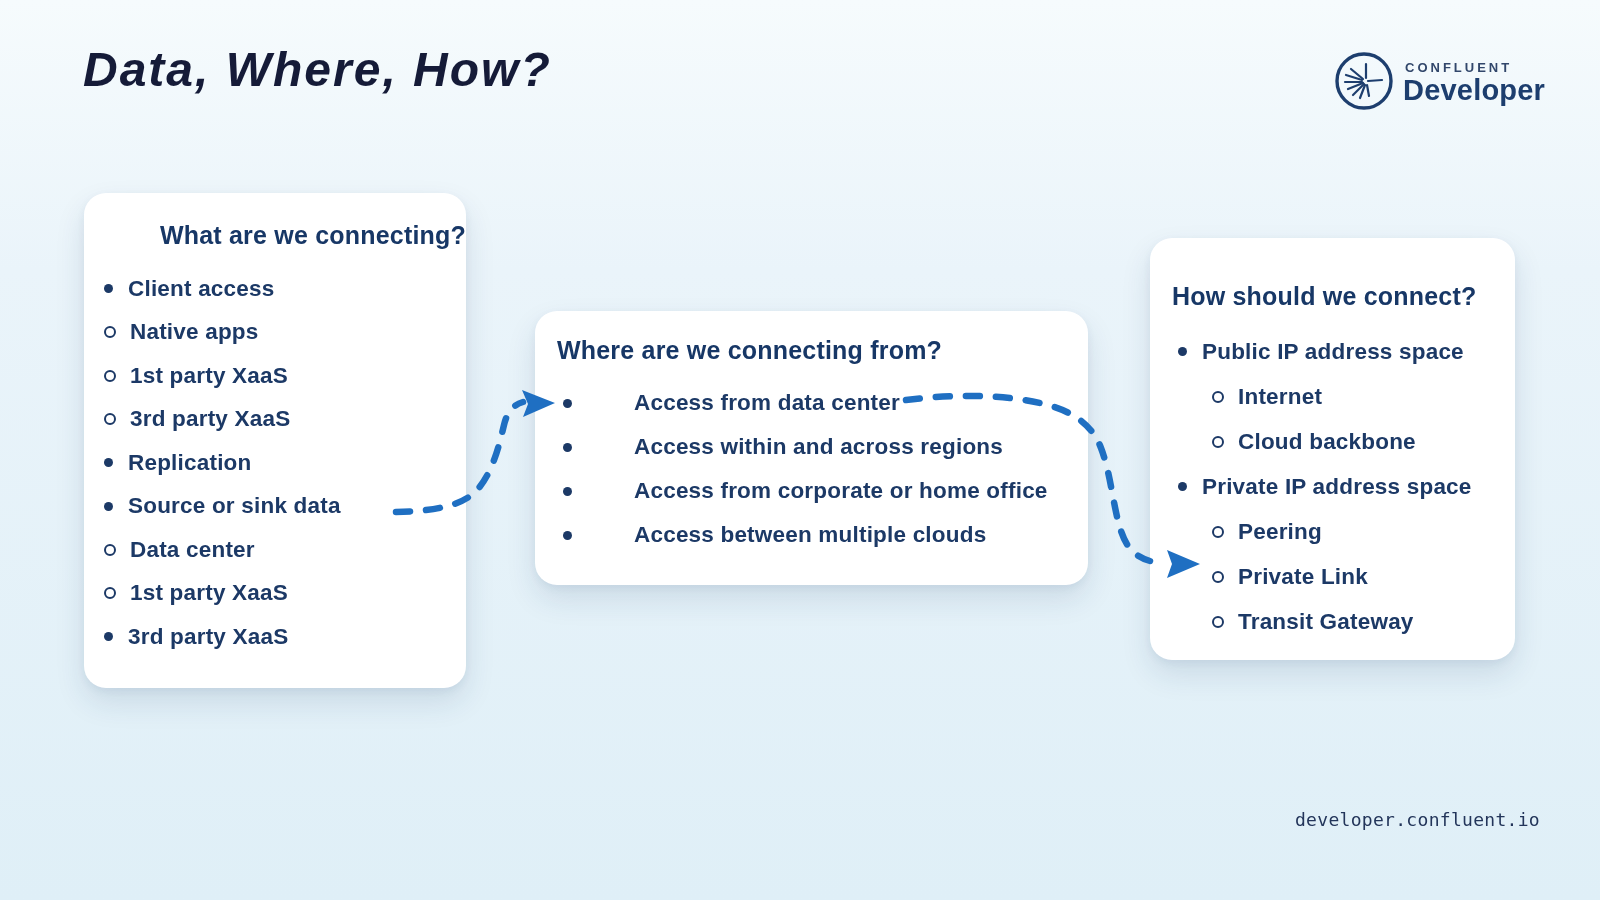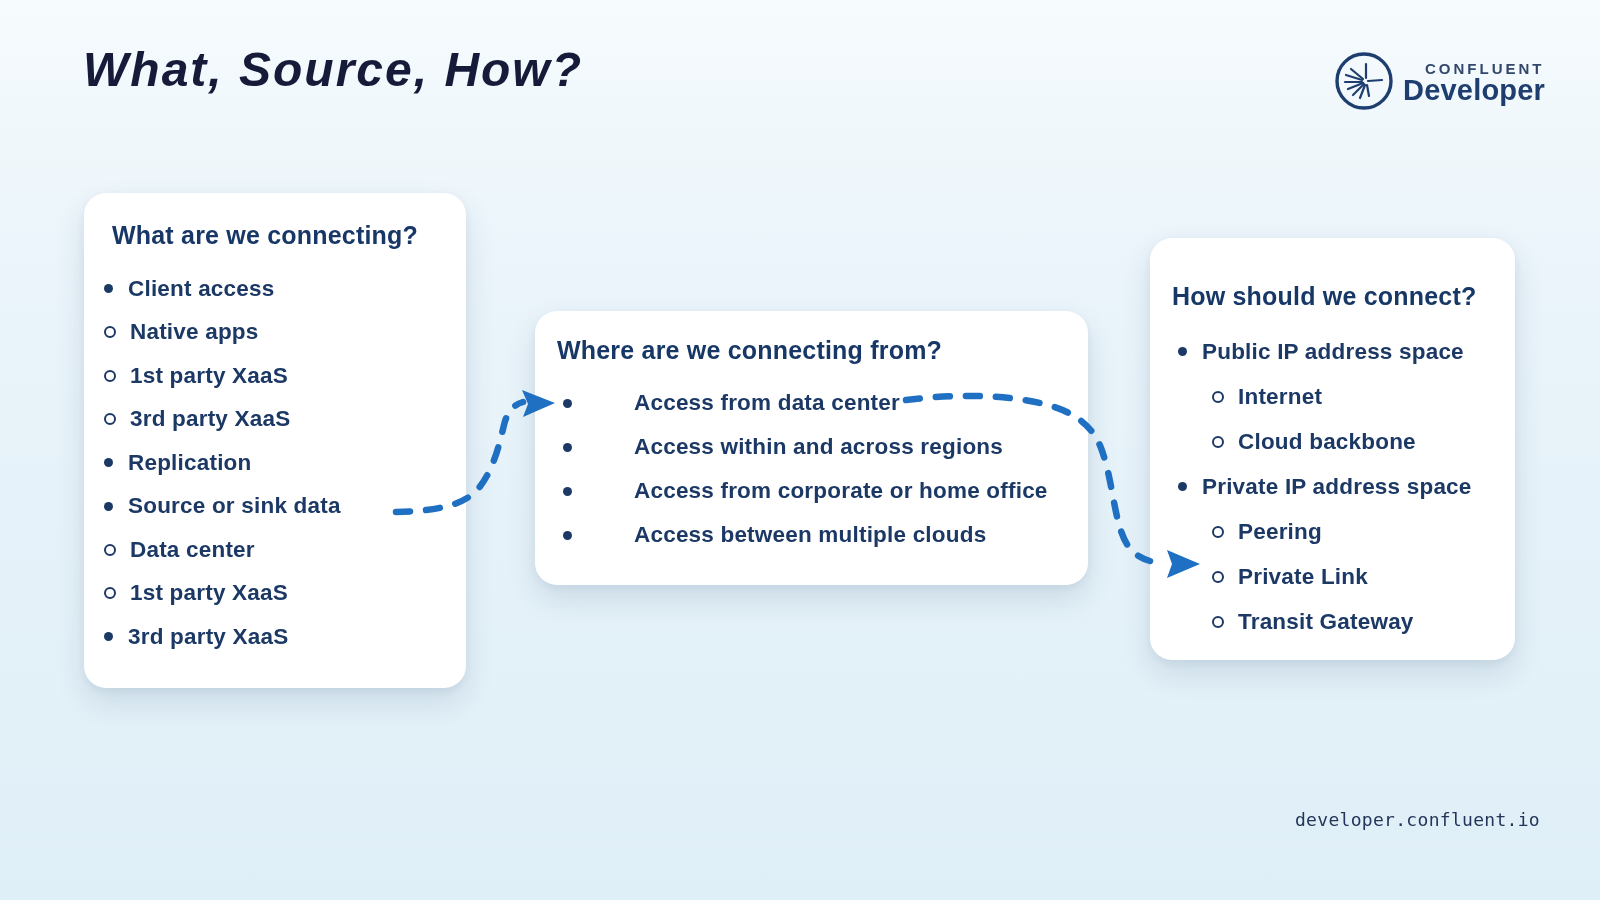--- a/index.html
+++ b/index.html
@@ -10,40 +10,40 @@
   }
   .slide-title{
     position:absolute;left:83px;top:42px;
     font-size:48px;font-weight:bold;font-style:italic;
     letter-spacing:2px;color:#151b38;
   }
   
   .logo-mark{position:absolute;left:1333px;top:50px;width:62px;height:62px;}
   .logo-brand{
     position:absolute;left:1405px;top:60px;
-    font-size:15px;font-weight:bold;letter-spacing:3px;color:#32476b;margin-left:20px;
+    font-size:13px;font-weight:bold;letter-spacing:3px;color:#32476b;
   }
   .logo-product{
     position:absolute;left:1403px;top:74px;
     font-size:29px;font-weight:bold;color:#1d3e6e;letter-spacing:0.2px;
   }
   
   .card{
     position:absolute;background:#ffffff;border-radius:22px;
     box-shadow:0 14px 30px rgba(23,58,102,0.12),0 3px 8px rgba(23,58,102,0.06);
   }
   .card h2{font-size:25px;font-weight:bold;color:#173766;margin:0;letter-spacing:0.2px;}
   .card ul{list-style:none;margin:0;padding:0;}
   .card li{display:flex;align-items:center;font-size:22.5px;font-weight:600;color:#1c3966;letter-spacing:0.2px;}
   .lvl1{padding-left:32px;}
   .lvl2{padding-left:60px;}
   .lvl1 .bullet{flex:0 0 9px;width:9px;height:9px;border-radius:50%;background:#1c3966;margin-right:15px;}
   .lvl2 .bullet{flex:0 0 12px;width:12px;height:12px;border-radius:50%;border:2.2px solid #1c3966;box-sizing:border-box;background:transparent;margin-right:14px;}
   .card-what{left:84px;top:193px;width:382px;height:495px;}
-  .card-what h2{margin:28px 0 0 28px;}
+  .card-what h2{margin:28px 0 0 28px;text-align:right;}
   .card-what ul{margin-top:17px;}
   .card-what li{height:43.5px;padding-left:20px;}
   .card-where{left:535px;top:311px;width:553px;height:274px;}
   .card-where h2{margin:25px 0 0 22px;}
   .card-where ul{margin-top:16px;}
   .card-where li{height:44px;}
   .card-where .lvl1{padding-left:28px;gap:48px;}
   .card-where .lvl1 .bullet{margin-right:14px;}
   .card-how{left:1150px;top:238px;width:365px;height:422px;}
   .card-how h2{margin:44px 0 0 22px;}
@@ -56,21 +56,21 @@
     position:absolute;right:60px;top:809px;
     font-family:"DejaVu Sans Mono",monospace;
     font-size:18px;color:#23355a;letter-spacing:0.3px;
   }
 </style>
 </head>
 <body>
 
 <div class="stage">
 
-  <div class="slide-title">What, Source, How?</div>
+  <div class="slide-title">Data, Where, How?</div>
 
   <svg class="logo-mark" viewBox="-31 -31 62 62">
     <circle cx="0" cy="0" r="27" fill="none" stroke="#1d3e6e" stroke-width="3.4"></circle>
     <g stroke="#1d3e6e" stroke-width="2.2" stroke-linecap="round">
       <line x1="2" y1="-3" x2="2" y2="-17"></line>
       <line x1="4" y1="0" x2="18" y2="-1"></line>
       <line x1="-1" y1="-2" x2="-13" y2="-12"></line>
       <line x1="-2" y1="-1" x2="-18" y2="-6"></line>
       <line x1="-2" y1="1" x2="-19" y2="1"></line>
       <line x1="-1" y1="2" x2="-16" y2="8"></line>

